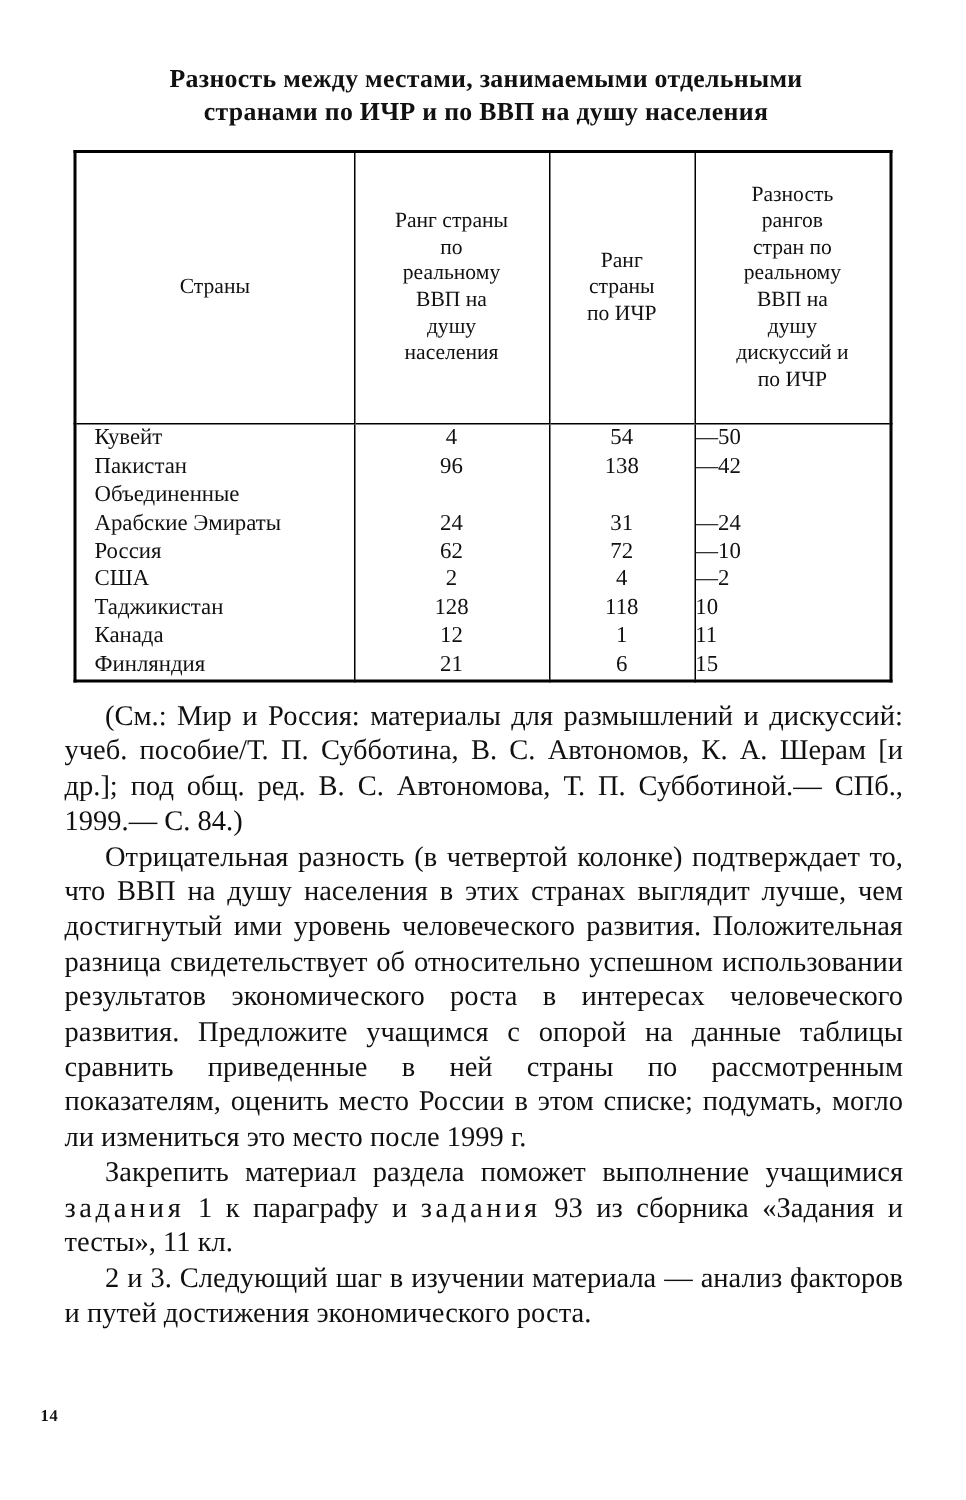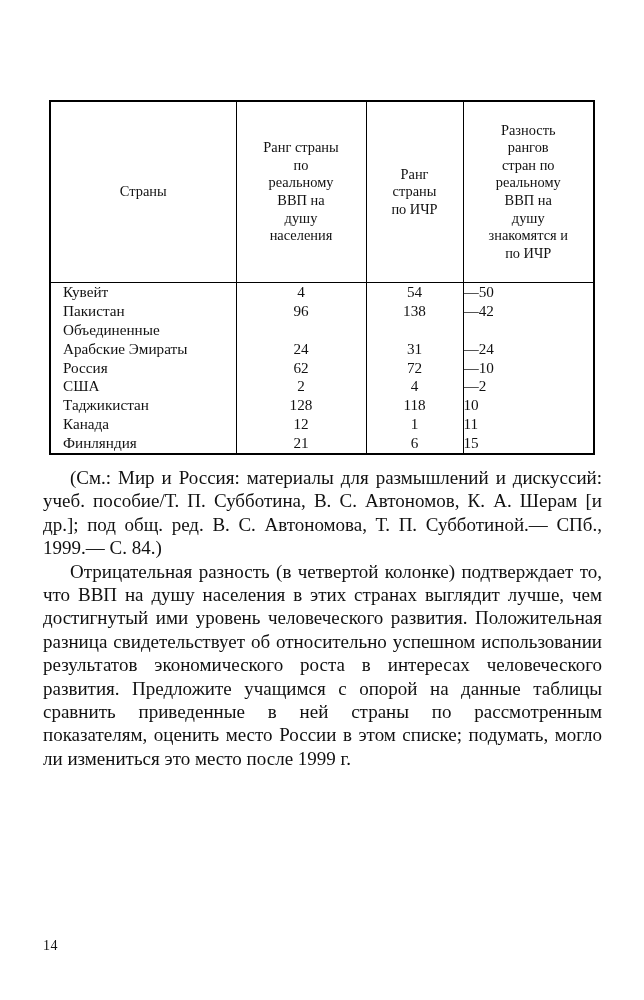--- a/index.html
+++ b/index.html
@@ -110,32 +110,36 @@
   .bodytext p {
     margin: 0;
     text-indent: 27px;
     hyphens: manual;
   }
   .sp { letter-spacing: 2.4px; }
 
   
   .folio {
     position: absolute;
-    left: 43px;
+    left: 27px;
     top: 938px;
-    font-size: 14px;
-    font-weight: normal;
+    font-size: 11px;
+    font-weight: bold;
     letter-spacing: 0.5px;
   }
 </style>
 </head>
 <body>
 
 <div class="page">
 
+  <div class="doc-title">
+    <span class="tline">Разность между местами, занимаемыми отдельными</span>
+    <span class="tline">странами по ИЧР и по ВВП на душу населения</span>
+  </div>
 
   <table class="data-table">
     <colgroup>
       <col class="c-country">
         <col class="c-gdp">
         <col class="c-hdi">
         <col class="c-diff">
     </colgroup>
     <thead>
       <tr>
@@ -155,21 +159,21 @@
           <span class="hl">страны</span>
           <span class="hl">по ИЧР</span>
         </th>
         <th>
           <span class="hl">Разность</span>
           <span class="hl">рангов</span>
           <span class="hl">стран по</span>
           <span class="hl">реальному</span>
           <span class="hl">ВВП на</span>
           <span class="hl">душу</span>
-          <span class="hl">знакомятся и</span>
+          <span class="hl">дискуссий и</span>
           <span class="hl">по ИЧР</span>
         </th>
       </tr>
     </thead>
     <tbody>
       <tr>
         <td class="tbody-cell col-country">
           <ul class="rowlist" id="list-country">
               <li>Кувейт</li>
               <li>Пакистан</li>
@@ -221,17 +225,19 @@
               <li>15</li>
             </ul>
         </td>
       </tr>
     </tbody>
   </table>
 
   <div class="bodytext">
     <p>(См.: Мир и Россия: материалы для размышлений и дискуссий: учеб. пособие/Т. П. Субботина, В. С. Автономов, К. А. Шерам [и др.]; под общ. ред. В. С. Автономова, Т. П. Субботиной.— СПб., 1999.— С. 84.)</p>
     <p>Отрицательная разность (в четвертой колонке) подтверждает то, что ВВП на душу населения в этих странах выглядит лучше, чем достигнутый ими уровень человеческого развития. Положительная разница свидетельствует об относительно успешном использовании результатов экономического роста в интересах человеческого развития. Предложите учащимся с опорой на данные таблицы сравнить приведенные в ней страны по рассмотренным показателям, оценить место России в этом списке; подумать, могло ли измениться это место после 1999 г.</p>
+    <p><span>Закрепить материал раздела поможет выполнение учащимися </span><span class="sp">задания</span><span> 1 к параграфу и </span><span class="sp">задания</span><span> 93 из сборника «Задания и тесты», 11 кл.</span></p>
+    <p>2 и 3. Следующий шаг в изучении материала — анализ факторов и путей достижения экономического роста.</p>
   </div>
 
   <div class="folio">14</div>
 
 </div>
 
 </body></html>

